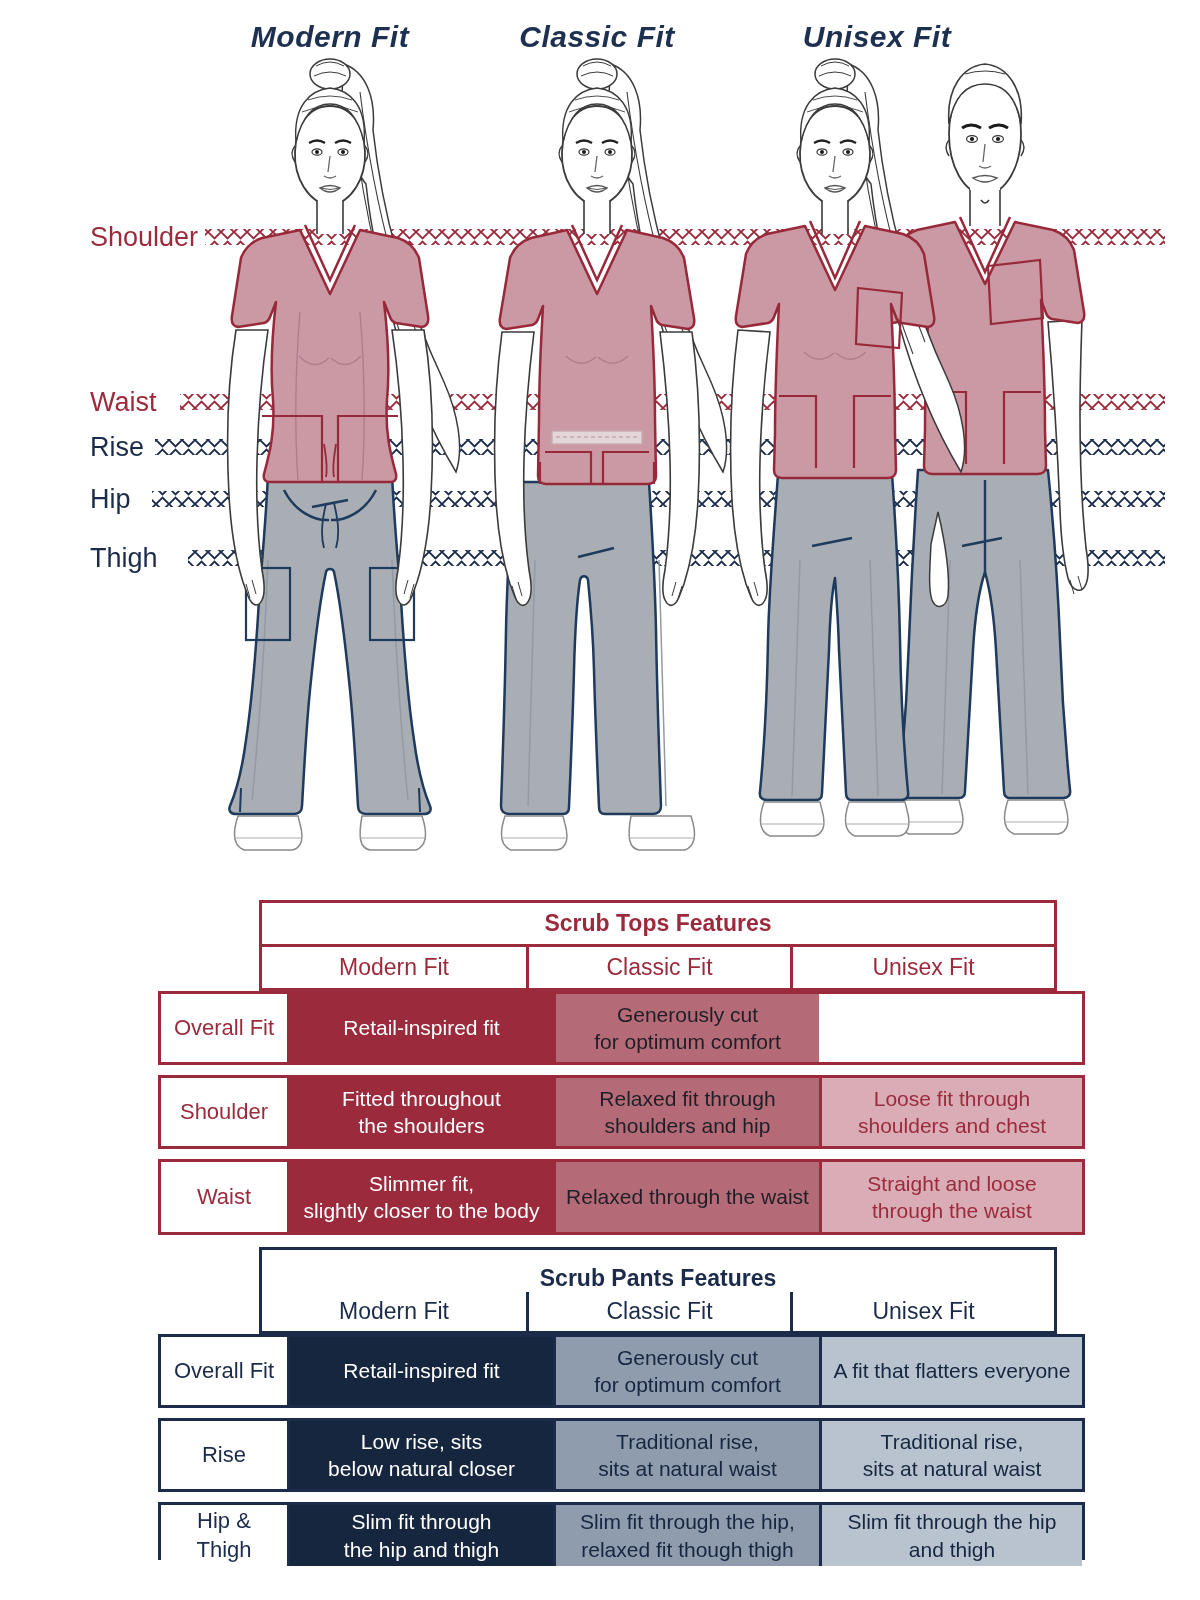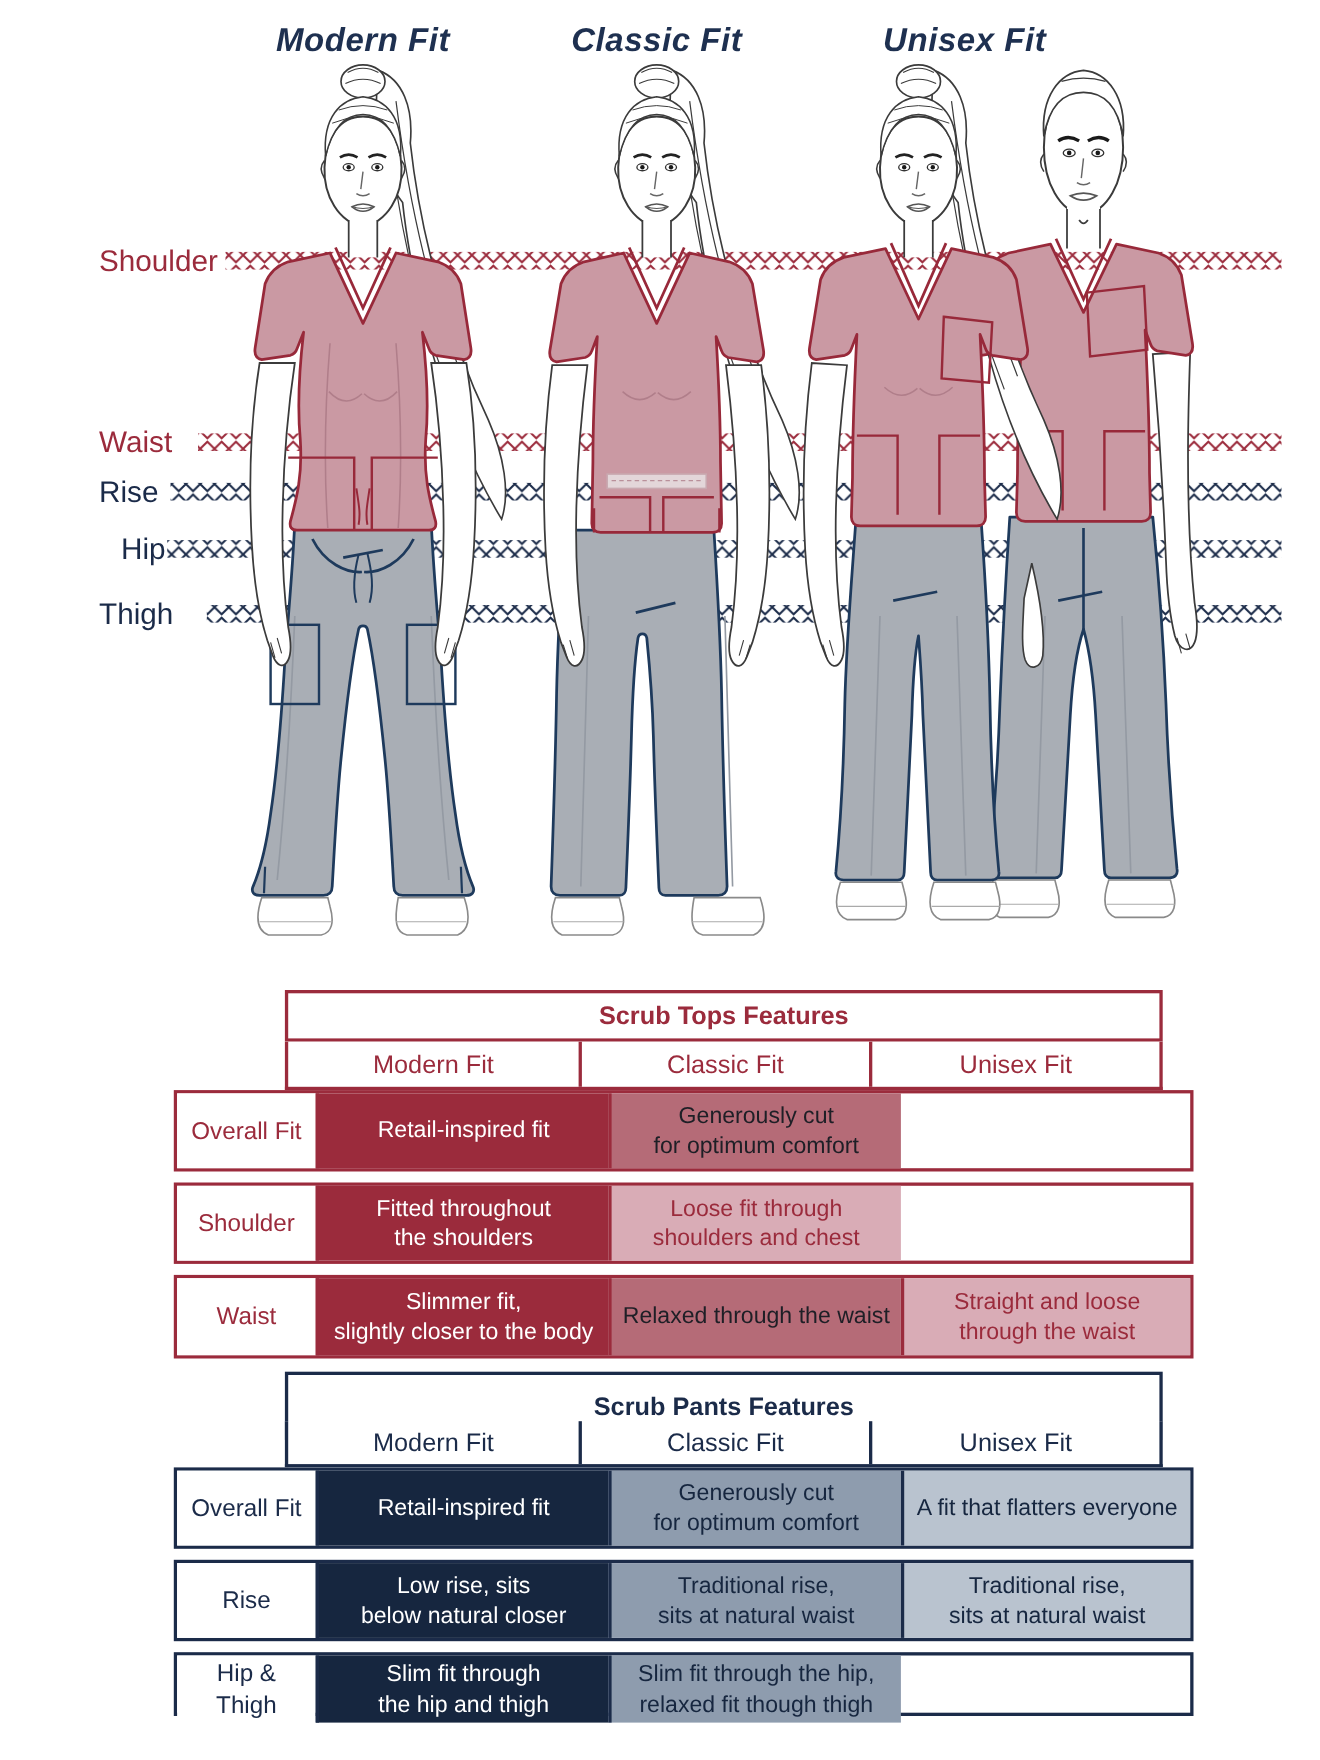--- a/index.html
+++ b/index.html
@@ -43,21 +43,21 @@
 </head>
 <body>
 
 <div class="fit-title" style="left:220px;">Modern Fit</div>
 <div class="fit-title" style="left:487px;">Classic Fit</div>
 <div class="fit-title" style="left:767px;">Unisex Fit</div>
 
 <div class="measure red" style="top:221px;">Shoulder</div>
 <div class="measure red" style="top:386px;">Waist</div>
 <div class="measure navy" style="top:431px;">Rise</div>
-<div class="measure navy" style="top:483px;margin-left:20px;">Hip</div>
+<div class="measure navy" style="top:483px;">Hip</div>
 <div class="measure navy" style="top:542px;">Thigh</div>
 
 <svg class="abs" style="left:0;top:0;" width="1200" height="890" viewBox="0 0 1200 890">
   <defs>
     <pattern id="chainR" width="13" height="16" patternUnits="userSpaceOnUse">
       <path d="M0,8 L6.5,1.5 L13,8 L6.5,14.5 Z" fill="none" stroke="#9B2B3C" stroke-width="1.8"></path>
     </pattern>
     <pattern id="chainN" width="13" height="16" patternUnits="userSpaceOnUse">
       <path d="M0,8 L6.5,1.5 L13,8 L6.5,14.5 Z" fill="none" stroke="#1B2B49" stroke-width="1.8"></path>
     </pattern>
@@ -213,20 +213,22 @@
   <div class="band redb rowband red tops" style="left:130px;top:991px;width:927px;height:74px;">
     <div class="c lbl">Overall Fit</div>
     <div class="c m">Retail-inspired fit</div>
     <div class="c cl">Generously cut
 for optimum comfort</div>
   </div>
   <div class="band redb rowband red tops" style="left:130px;top:1075px;width:927px;height:74px;">
     <div class="c lbl">Shoulder</div>
     <div class="c m">Fitted throughout
 the shoulders</div>
+    <div class="c cl">Relaxed fit through
+shoulders and hip</div>
     <div class="c u">Loose fit through
 shoulders and chest</div>
   </div>
   <div class="band redb rowband red tops" style="left:130px;top:1159px;width:927px;height:76px;">
     <div class="c lbl">Waist</div>
     <div class="c m">Slimmer fit,
 slightly closer to the body</div>
     <div class="c cl">Relaxed through the waist</div>
     <div class="c u">Straight and loose
 through the waist</div>
@@ -255,14 +257,16 @@
 sits at natural waist</div>
     <div class="c u">Traditional rise,
 sits at natural waist</div>
   </div>
   <div class="band navyb rowband navy pants" style="left:130px;top:1502px;width:927px;height:58px;">
     <div class="c lbl">Hip &amp; Thigh</div>
     <div class="c m">Slim fit through
 the hip and thigh</div>
     <div class="c cl">Slim fit through the hip,
 relaxed fit though thigh</div>
+    <div class="c u">Slim fit through the hip
+and thigh</div>
   </div>
 </div>
 
 </body></html>

